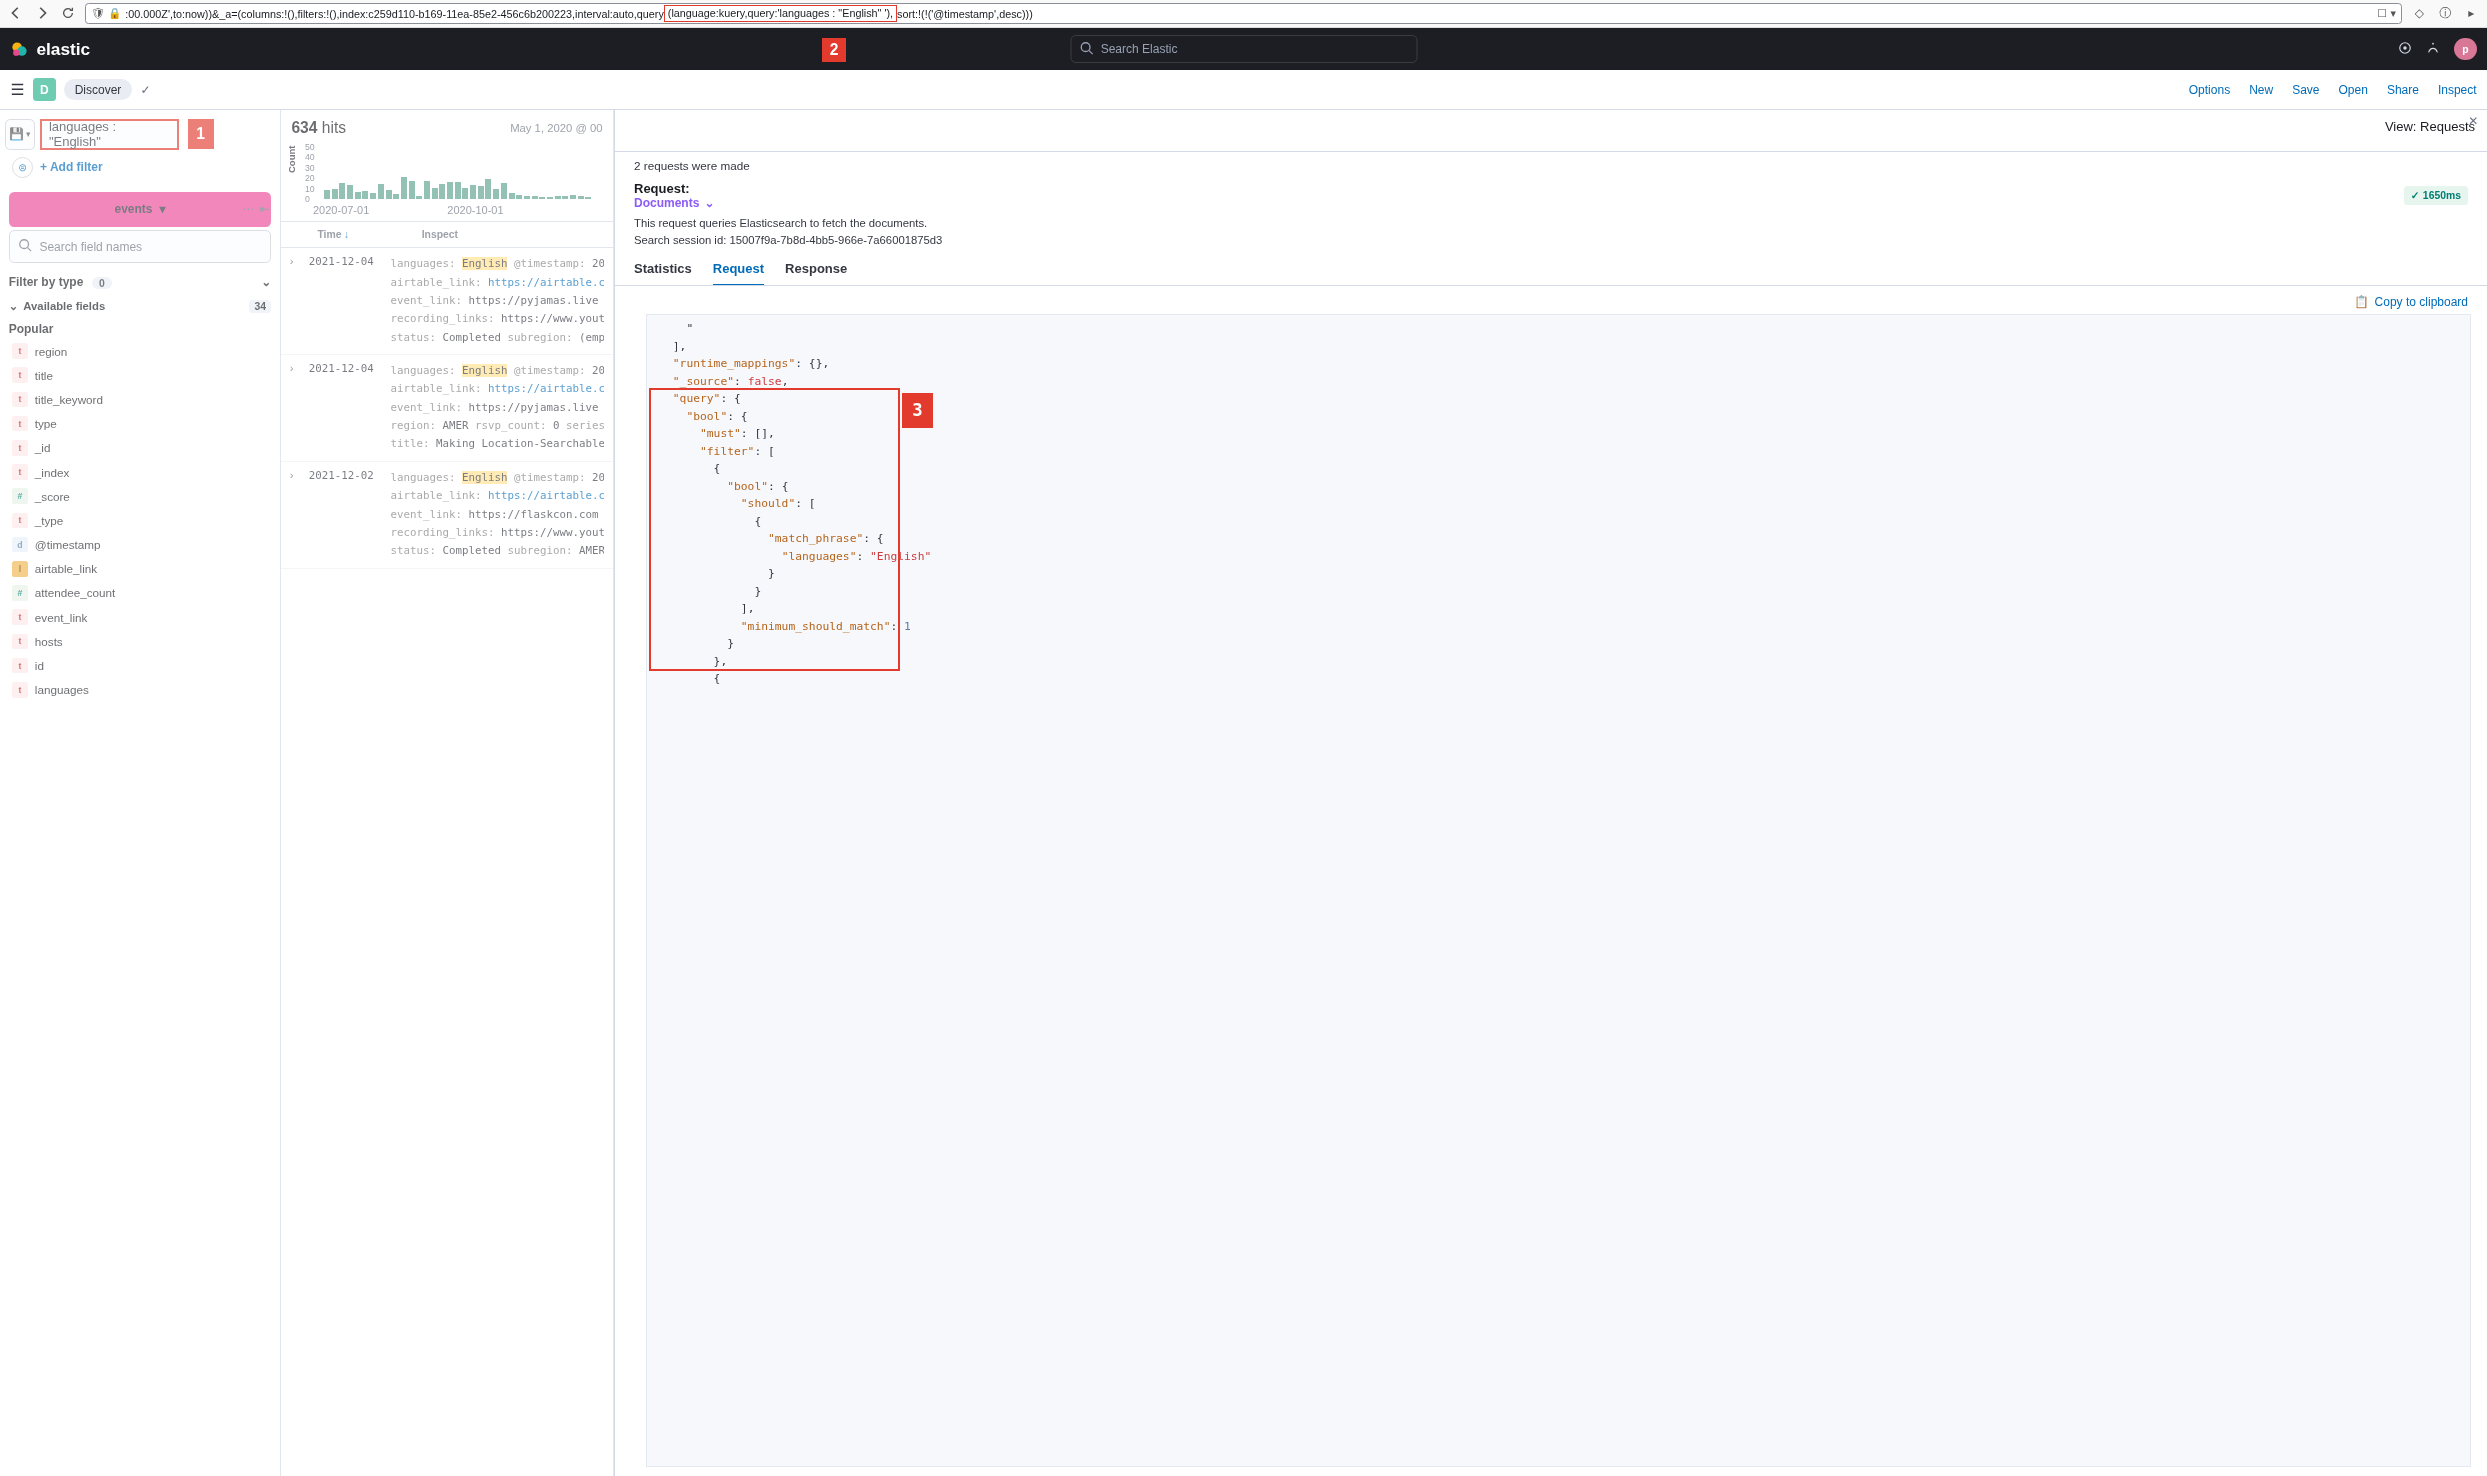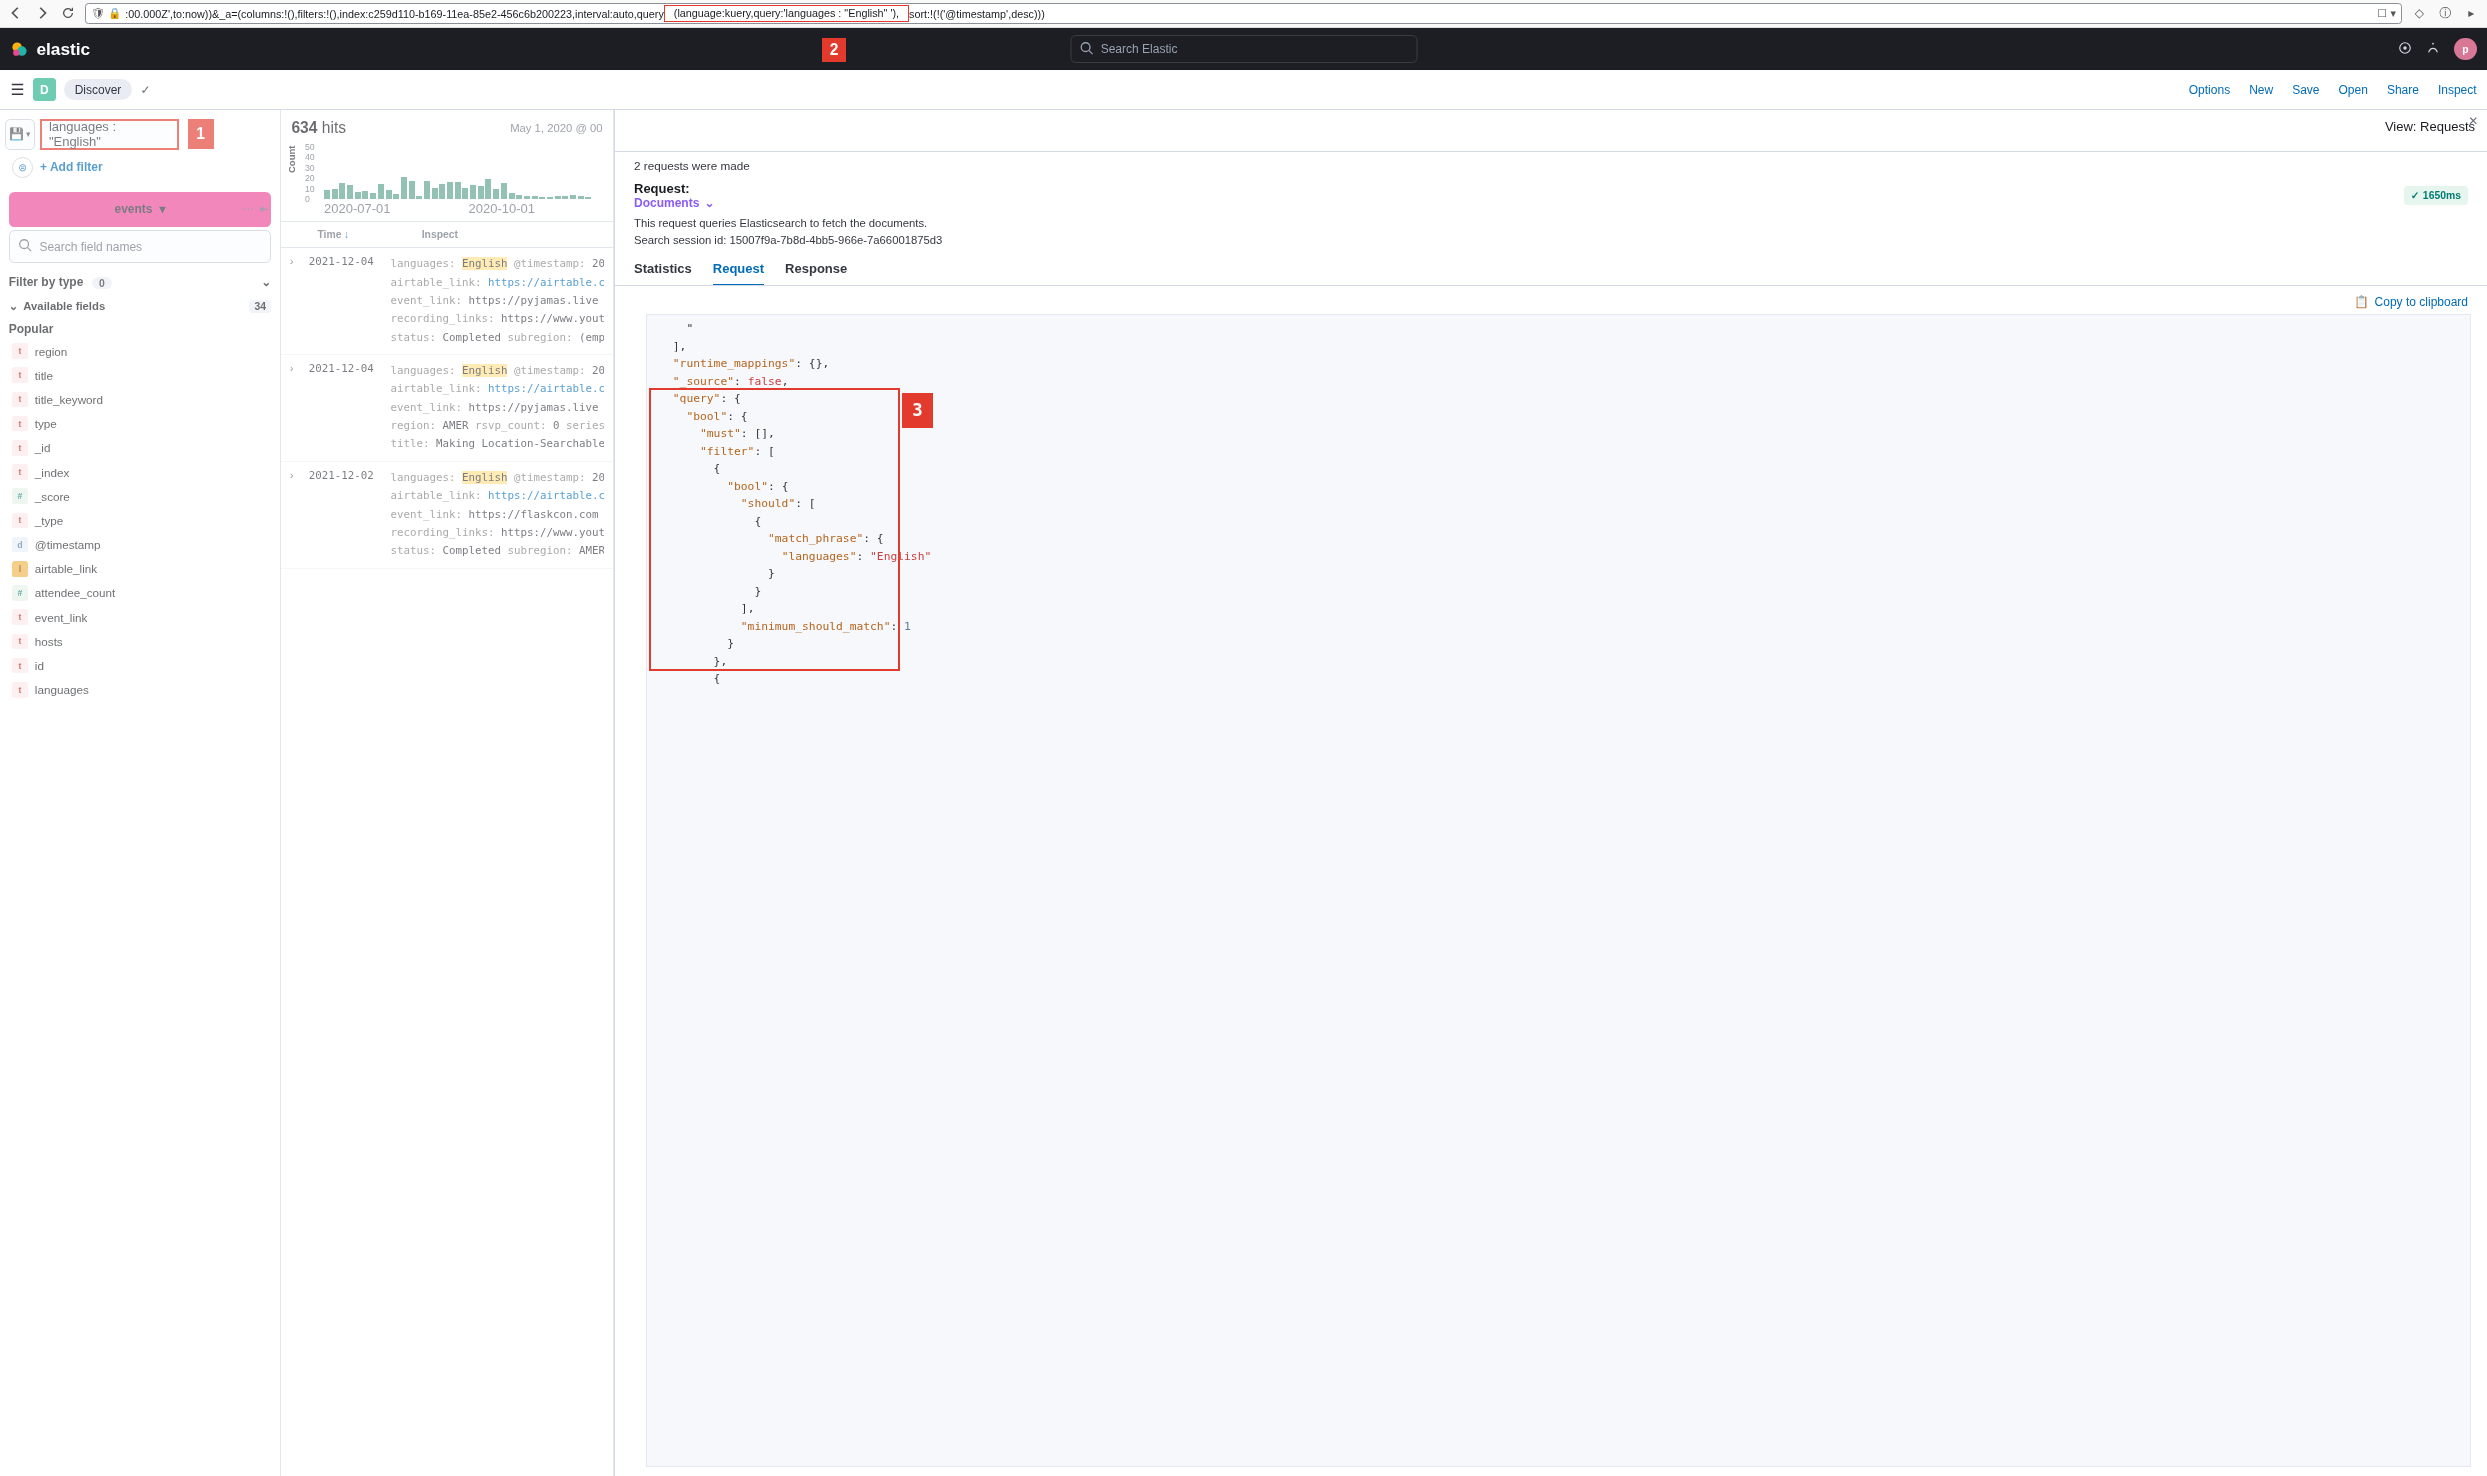--- a/index.html
+++ b/index.html
@@ -38,21 +38,21 @@
     padding: 0 5.2px;
     font-size: 10.8px;
     overflow: hidden;
     white-space: nowrap;
     position: relative;
   }
   .url-bar .lock { margin-right: 3.5px; color: #555; }
   .url-text { flex: 1; overflow: hidden; text-overflow: clip; display:flex; align-items:center;}
   .url-highlight {
     border: 1.7px solid #e23b2e;
-    padding: 0 9px;
+    padding: 0 3px;
     display:inline-block;
     line-height:15.6px;
     text-align:right;
   }
   .bookmark-drop {
     display:flex; align-items:center; gap:3.5px; padding-left:5.2px; color:#555;
   }
 
   
   .elastic-header {
@@ -310,23 +310,23 @@
     font-size:8.7px; color:#69707d;
     display:flex;flex-direction:column;gap:0;
     line-height:10.4px;
   }
   .bars {
     position:absolute; left:43px; right:8.7px; top:5.2px; height:55px;
     display:flex; align-items:flex-end; gap:1.7px;
   }
   .bar { background:#5aa08c; width:6px; }
   .x-ticks {
-    position:absolute; left:43px; bottom:5.2px;
+    position:absolute; left:32px; bottom:5.2px;
     display:flex; gap:78px;
-    font-size:13px;color:#69707d;
+    font-size:11px;color:#69707d;
   }
 
   .table-head {
     display:flex;
     border-top:0.9px solid #d3dae6;
     border-bottom:0.9px solid #d3dae6;
     font-size:10.4px;font-weight:700;
     color:#69707d;
     padding:7px 8.7px;
     gap:17.3px;

